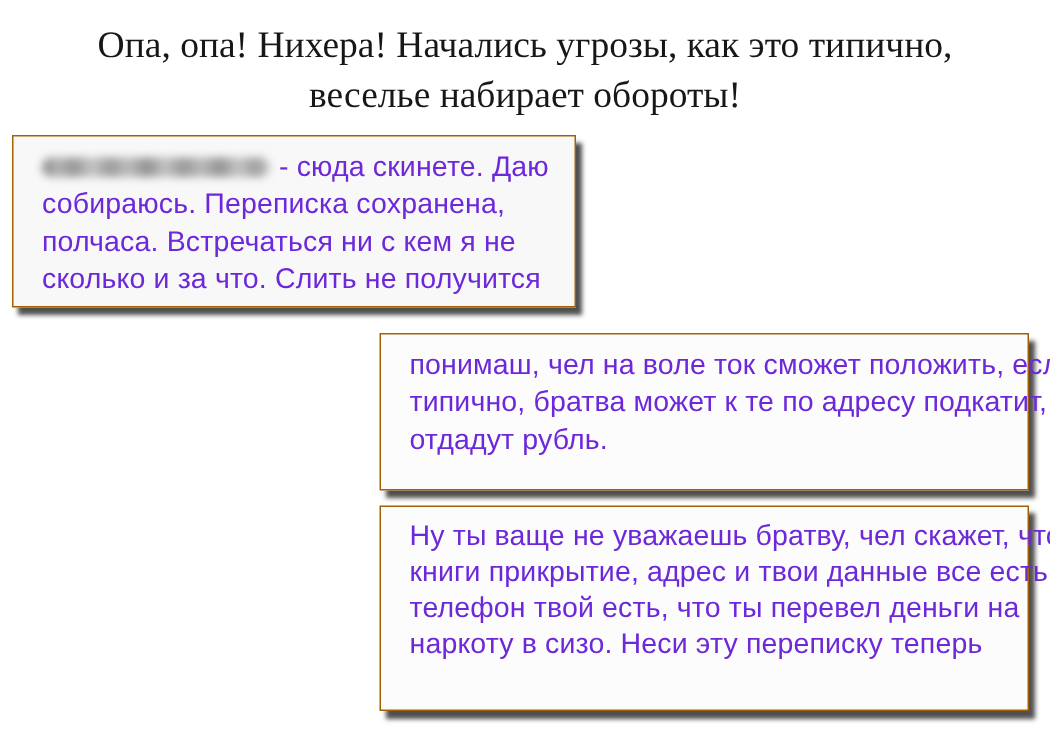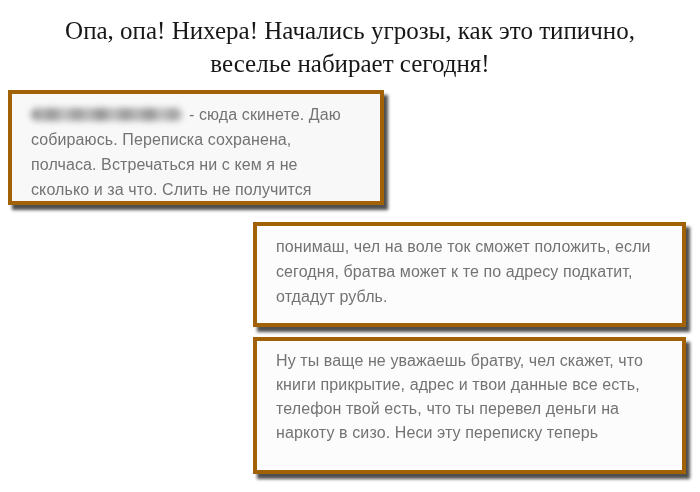--- a/index.html
+++ b/index.html
@@ -20,25 +20,25 @@
     font-weight: 400;
     font-size: 25px;
     line-height: 33px;
     color: #171717;
     margin: 0;
   }
 
   .msg {
     position: absolute;
     background: #fcfcfc;
-    border: 4px solid #a16207;
+    border: 1px solid #a16207;
     box-sizing: border-box;
     box-shadow: 4px 5px 3px rgba(48, 48, 48, 0.85);
-    color: #737373;
-    font-size: 16px;
+    color: #6d28d9;
+    font-size: 19px;
     line-height: 25px;
     letter-spacing: 0.1px;
   }
   .msg .inner { padding: 8px 12px 0 19px; }
   .msg .line { white-space: nowrap; }
 
   .msg1 { left: 8px;   top: 90px;  width: 376px; height: 115px; background: #f8f8f8; }
   .msg2 { left: 253px; top: 222px; width: 433px; height: 105px; }
   .msg3 { left: 253px; top: 337px; width: 433px; height: 137px; line-height: 24px; }
 
@@ -56,36 +56,36 @@
     opacity: 0.85;
   }
 </style>
 </head>
 <body>
 
 <div class="stage">
 
   <h1 class="title">
     <span>Опа, опа! Нихера! Начались угрозы, как это типично,</span><br>
-    <span>веселье набирает сегодня!</span>
+    <span>веселье набирает обороты!</span>
   </h1>
 
   <div class="msg msg1">
     <div class="inner">
       <div class="line"><span class="redact"></span><span>- сюда скинете. Даю</span></div>
       <div class="line">собираюсь. Переписка сохранена,</div>
       <div class="line">полчаса. Встречаться ни с кем я не</div>
       <div class="line">сколько и за что. Слить не получится</div>
     </div>
   </div>
 
   <div class="msg msg2">
     <div class="inner">
       <div class="line">понимаш, чел на воле ток сможет положить, если</div>
-      <div class="line">сегодня, братва может к те по адресу подкатит,</div>
+      <div class="line">типично, братва может к те по адресу подкатит,</div>
       <div class="line">отдадут рубль.</div>
     </div>
   </div>
 
   <div class="msg msg3">
     <div class="inner">
       <div class="line">Ну ты ваще не уважаешь братву, чел скажет, что</div>
       <div class="line">книги прикрытие, адрес и твои данные все есть,</div>
       <div class="line">телефон твой есть, что ты перевел деньги на</div>
       <div class="line">наркоту в сизо. Неси эту переписку теперь</div>

